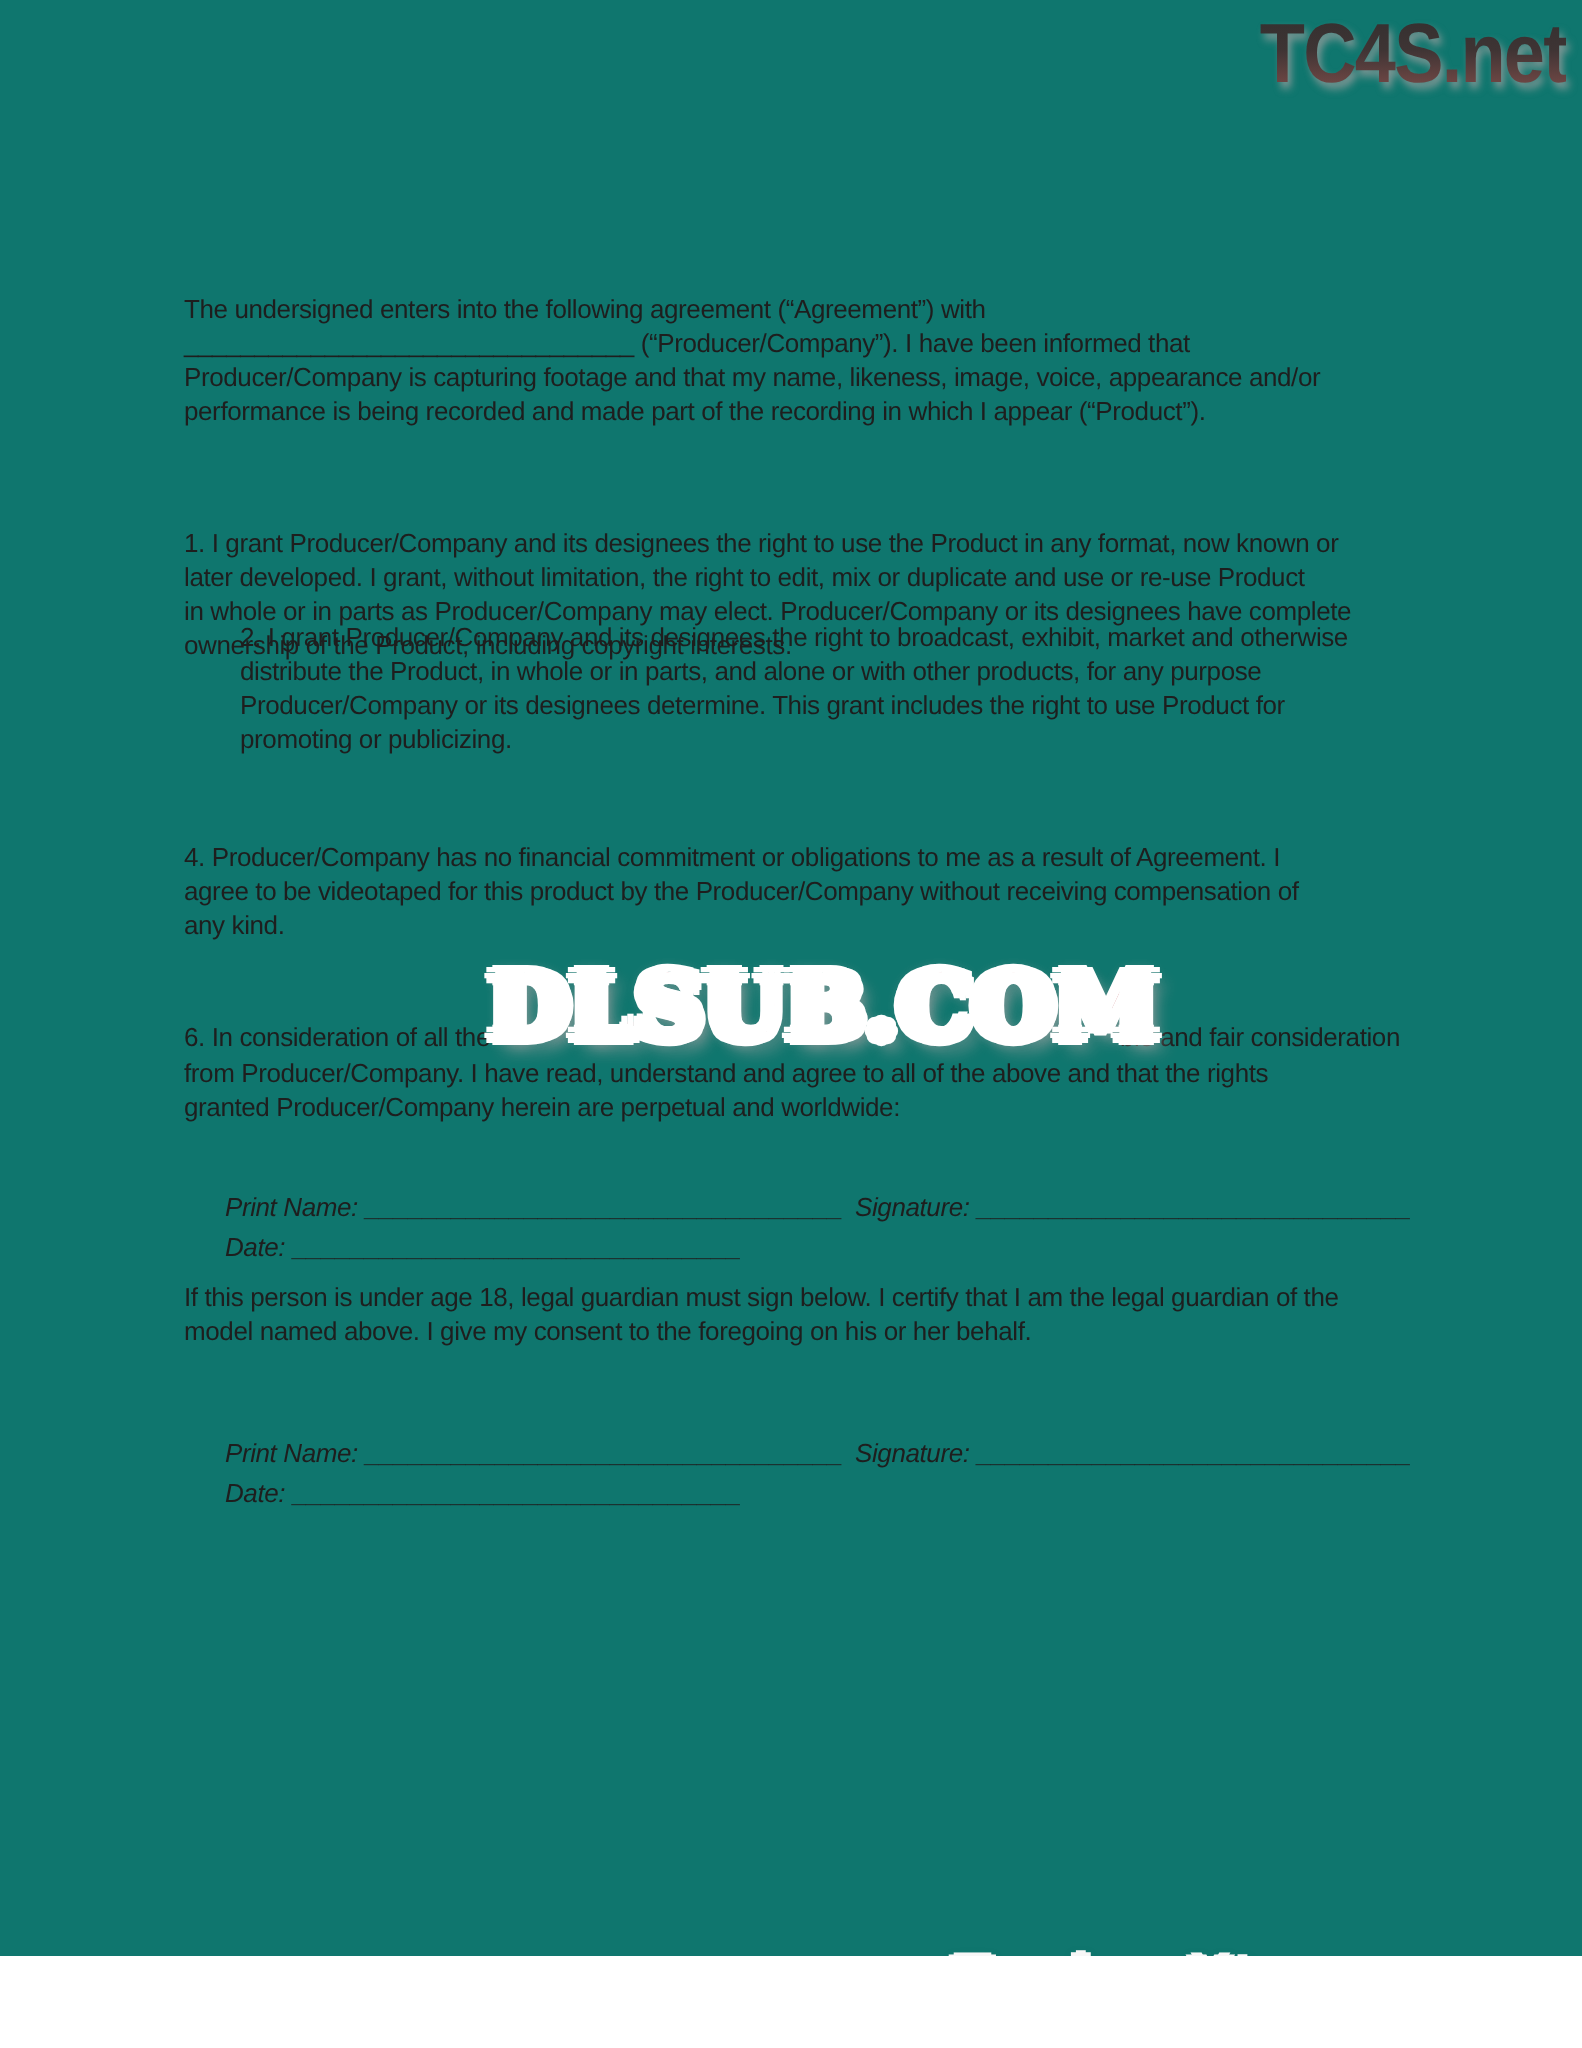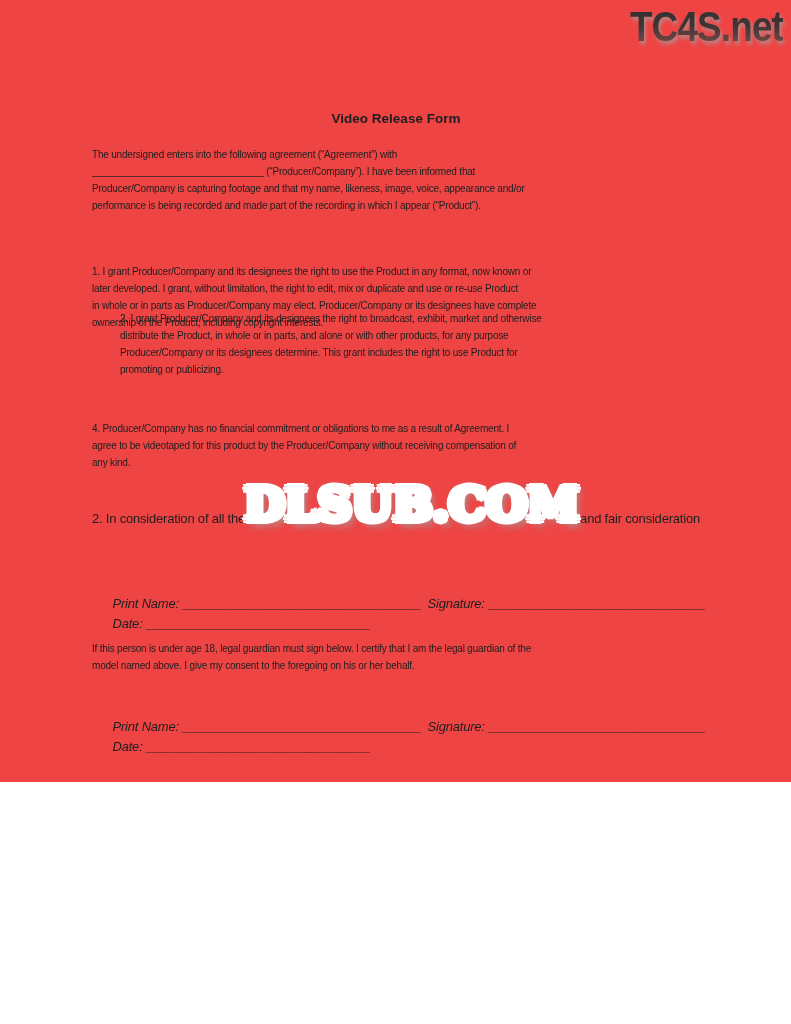--- a/index.html
+++ b/index.html
@@ -1,28 +1,28 @@
 <!DOCTYPE html>
 <html><head>
 <meta charset="utf-8">
 <style>
   html, body { margin:0; padding:0; background:#ffffff; }
   .page {
     position:relative;
-    width:791px; height:782px;
-    background:#ef4444;
+    width:791px; height:978px;
+    background:#0f766e;
     overflow:hidden;
     font-family:"Liberation Sans", sans-serif;
     color:#1e1e1e;
   }
   .tb {
     position:absolute;
     left:92px;
     white-space:pre;
-    font-size:10px;
+    font-size:13px;
     letter-spacing:-0.2px;
     line-height:17px;
   }
   .doc-title {
     position:absolute;
     left:92px; top:110px;
     width:608px;
     text-align:center;
     font-weight:bold;
     font-size:13.5px;
@@ -115,21 +115,20 @@
     z-index:5;
   }
 </style>
 </head>
 <body>
 
 <div class="page">
 
   <div class="tc4s-logo">TC4S.net</div>
 
-  <div class="doc-title">Video Release Form</div>
 
   <div class="tb" style="top:146px;">The undersigned enters into the following agreement (“Agreement”) with
 ________________________________ (“Producer/Company”). I have been informed that
 Producer/Company is capturing footage and that my name, likeness, image, voice, appearance and/or
 performance is being recorded and made part of the recording in which I appear (“Product”).</div>
 
   <div class="tb" style="top:233px;margin-top:30px;">1. I grant Producer/Company and its designees the right to use the Product in any format, now known or
 later developed. I grant, without limitation, the right to edit, mix or duplicate and use or re-use Product
 in whole or in parts as Producer/Company may elect. Producer/Company or its designees have complete
 ownership of the Product, including copyright interests.</div>
@@ -138,26 +137,28 @@
 distribute the Product, in whole or in parts, and alone or with other products, for any purpose
 Producer/Company or its designees determine. This grant includes the right to use Product for
 promoting or publicizing.</div>
 
 
   <div class="tb" style="top:420px;">4. Producer/Company has no financial commitment or obligations to me as a result of Agreement. I
 agree to be videotaped for this product by the Producer/Company without receiving compensation of
 any kind.</div>
 
   <div class="clause5-row">
-    <span>2. In consideration of all the</span>
+    <span>6. In consideration of all the</span>
     <span>ble and fair consideration</span>
   </div>
 
   <div class="dlsub-wm">DLSUB.COM</div>
 
+  <div class="tb" style="top:528px;">from Producer/Company. I have read, understand and agree to all of the above and that the rights
+granted Producer/Company herein are perpetual and worldwide:</div>
 
   <div>
     <div class="sig-row" style="top:578px;">
       <span class="lbl">Print Name:</span><span class="line">_________________________________</span><span class="lbl">Signature:</span><span class="line">______________________________</span>
     </div>
     <div class="sig-row" style="top:598px;">
       <span class="lbl">Date:</span><span class="line">_______________________________</span>
     </div>
   </div>
 

